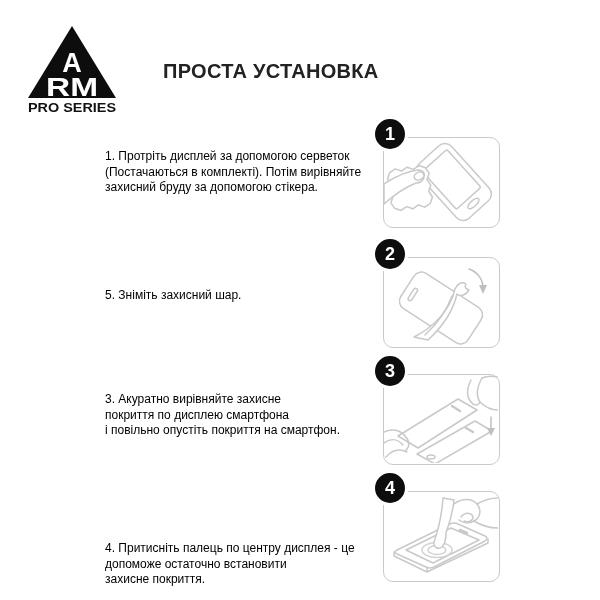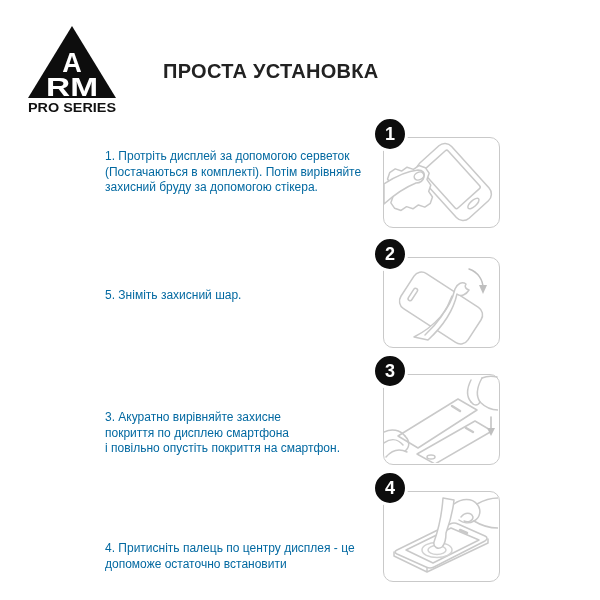--- a/index.html
+++ b/index.html
@@ -16,24 +16,24 @@
   .title {
     position:absolute; left:127px; top:60px;
     font-size:20px; font-weight:800; letter-spacing:0.3px; color:#222222;
     white-space:nowrap;
     margin-left:36px;
   }
 
   
   .step-text {
     position:absolute; left:105px; width:290px;
-    font-size:12px; line-height:15.7px; color:#0369a1;
+    font-size:12px; line-height:15.7px; color:#000000;
   }
   .step-text div { white-space:nowrap; }
-  .t1 { top:149px; } .t2 { top:288px; } .t3 { top:410px; } .t4 { top:511px;margin-top:30px; }
+  .t1 { top:149px; } .t2 { top:288px; } .t3 { top:392px; } .t4 { top:511px;margin-top:30px; }
 
   
   .illu-box {
     position:absolute; left:383px; width:117px; height:91px;
     border:1.5px solid #c9c9c9; border-radius:10px; box-sizing:border-box;
     background:#fff;
   }
   .x1 { top:137px; } .x2 { top:257px; } .x3 { top:374px; } .x4 { top:491px; }
   .illu-box svg { position:absolute; left:0; top:0; width:114px; height:88px; }
 
@@ -72,20 +72,21 @@
 
   <div class="step-text t3">
     <div>3. Акуратно вирівняйте захисне</div>
     <div>покриття по дисплею смартфона</div>
     <div>і повільно опустіть покриття на смартфон.</div>
   </div>
 
   <div class="step-text t4">
     <div>4. Притисніть палець по центру дисплея - це</div>
     <div>допоможе остаточно встановити</div>
+    <div>захисне покриття.</div>
   </div>
 
   <div class="illu-box x1">
     <div class="badge">1</div>
     <svg viewBox="0 0 114 88">
       <g fill="none" stroke="#c9c9c9" stroke-width="1.5" stroke-linecap="round" stroke-linejoin="round">
         <g transform="rotate(-42 70 44)">
           <rect x="48" y="7" width="44" height="74" rx="9" fill="#fff"></rect>
           <rect x="53.5" y="15" width="33" height="51" rx="2"></rect>
           <ellipse cx="70" cy="73" rx="7" ry="3"></ellipse>

